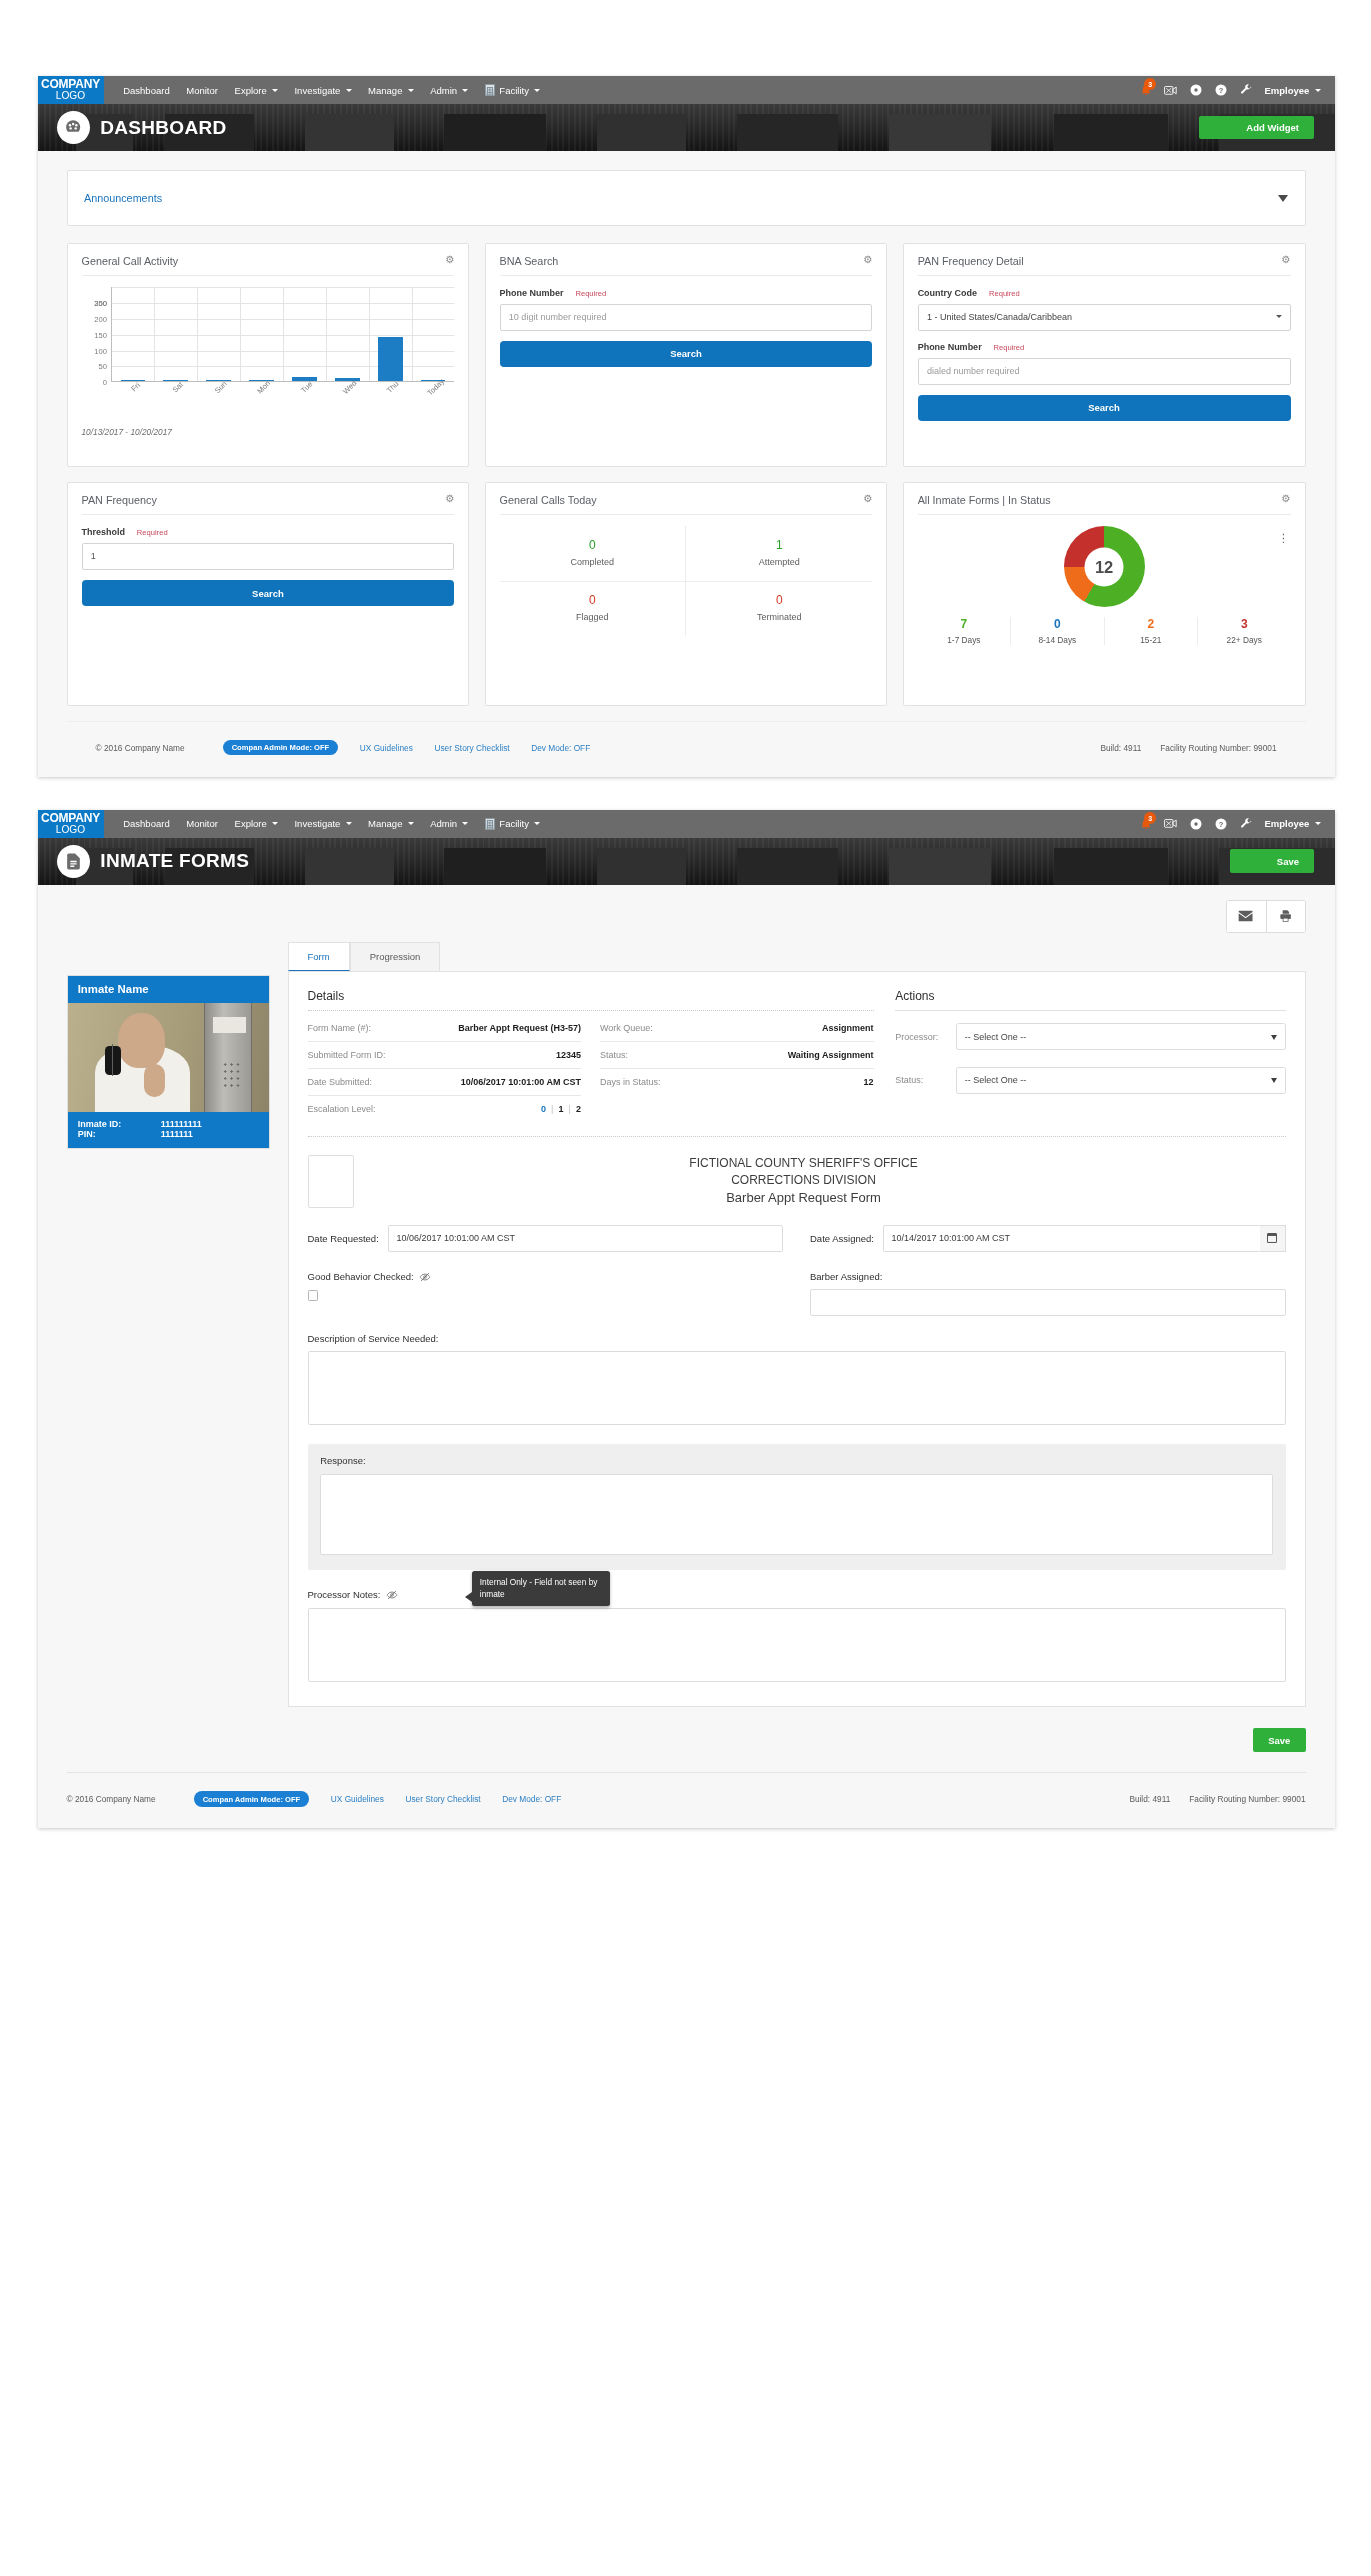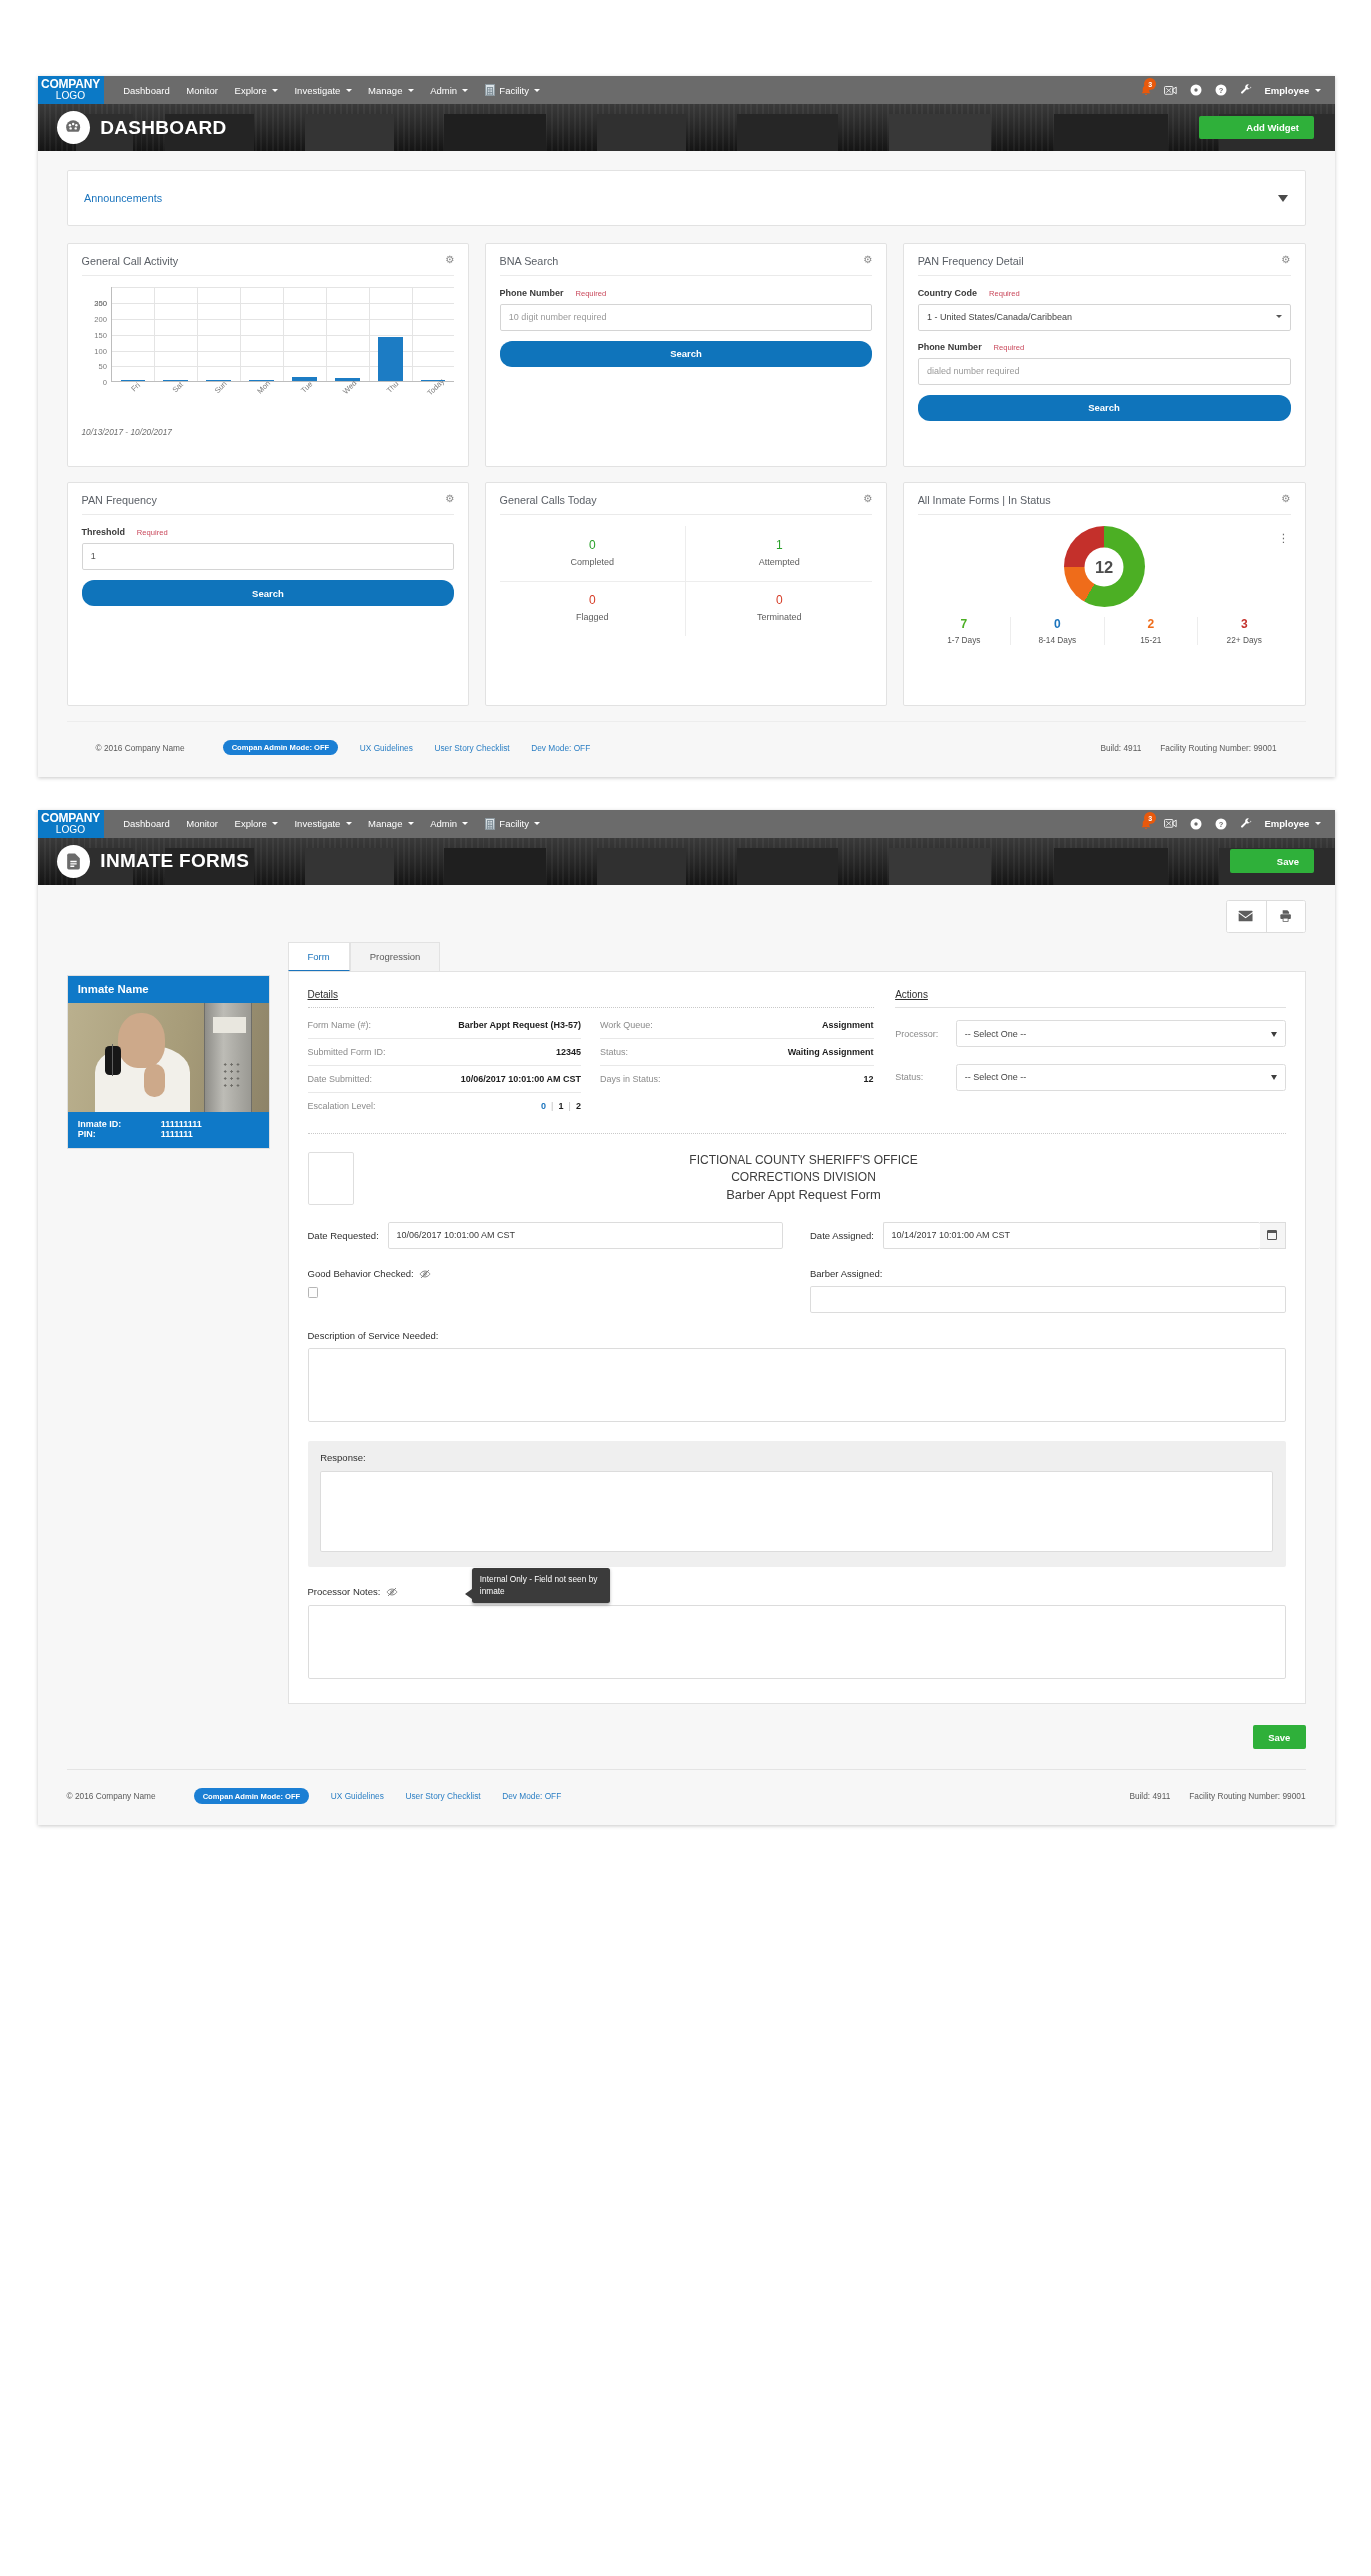--- a/index.html
+++ b/index.html
@@ -251,21 +251,21 @@
     pointer-events: none;
   }
   .btn-blue {
     width: 100%;
     background: #0f74bb;
     border: none;
     color: #fff;
     font-size: 9.5px;
     font-weight: bold;
     padding: 7.6px 0;
-    border-radius: 12px;
+    border-radius: 4px;
     margin-top: 10.2px;
     cursor: pointer;
     font-family: "Liberation Sans", sans-serif;
   }
 
   
   .chart-area { position: relative; height: 121px; padding-left: 29px; }
   .y-lab {
     position: absolute; left: 0; width: 25.4px; text-align: right;
     font-size: 7.6px; color: #7c7c7c;
@@ -404,21 +404,21 @@
   }
   .tab.active { background: #fff; color: #1b74bd; border-bottom: 1.9px solid #1b74bd; }
   .tab-panel {
     background: #fff;
     border: 0.6px solid #e2e2e2;
     padding: 16.5px 19px 21.6px 19px;
   }
   .dt-cols { display: flex; gap: 21.6px; }
   .dt-left { flex: 1.45; }
   .dt-right { flex: 1; }
-  .sec-title { font-size: 10px; color: #2e2e2e; padding-bottom: 7.6px; text-decoration: underline; }
+  .sec-title { font-size: 12px; color: #2e2e2e; padding-bottom: 7.6px; }
   .dotline { border-top: 0.6px dotted #c9c9c9; margin-bottom: 3.8px; }
   .solidline { border-top: 0.6px solid #e0e0e0; margin-bottom: 3.8px; }
 
   .kv-grid { display: flex; gap: 19px; }
   .kv-col { flex: 1; }
   .kv {
     display: flex; align-items: baseline;
     padding: 8.3px 0 7.6px 0;
     border-bottom: 0.6px solid #e8e8e8;
     font-size: 9px;

